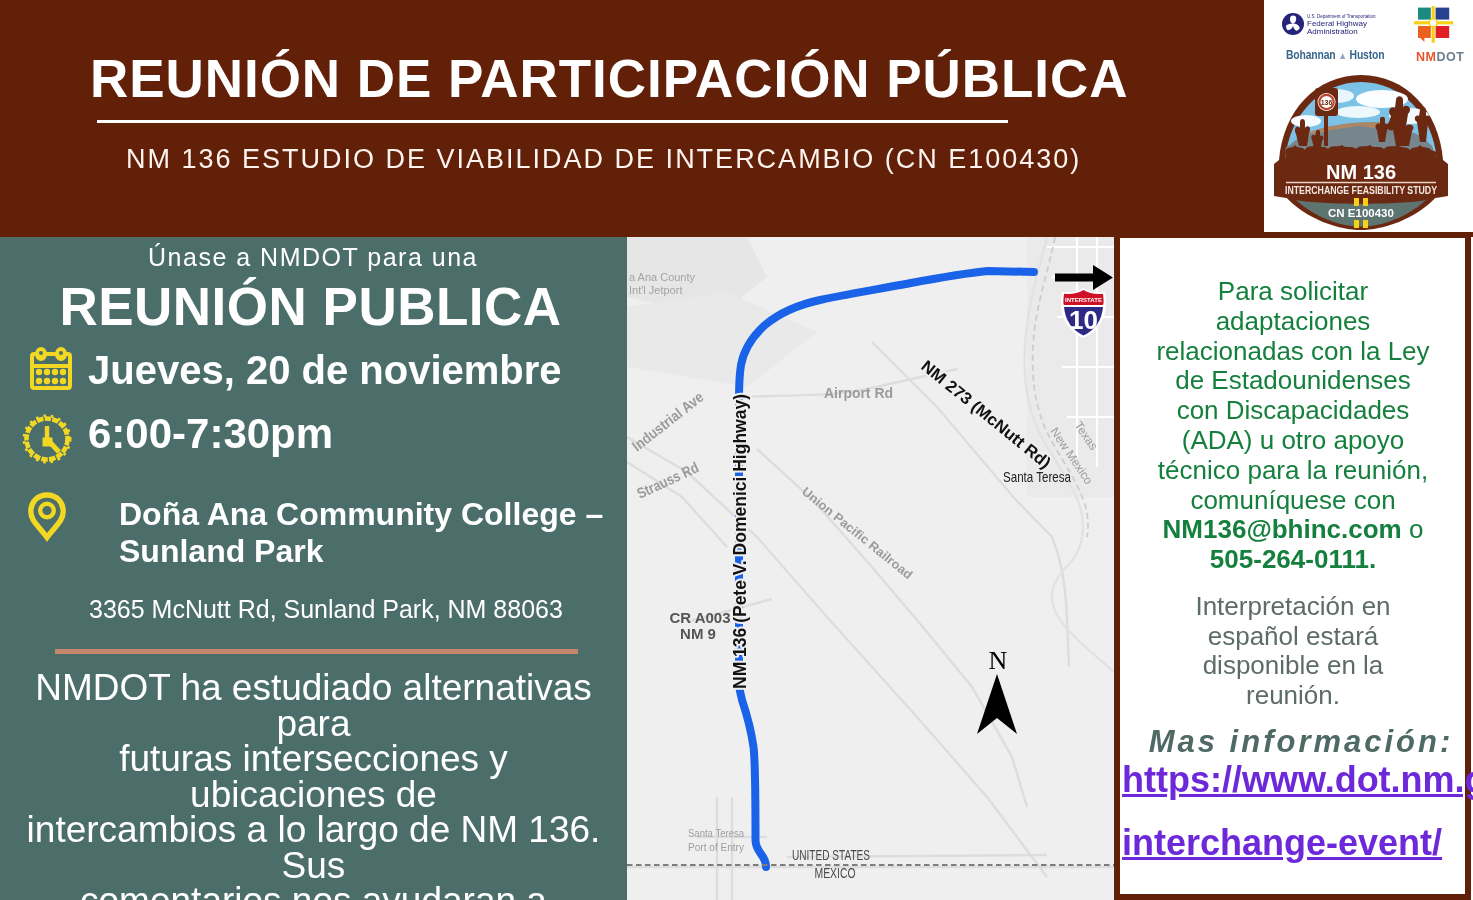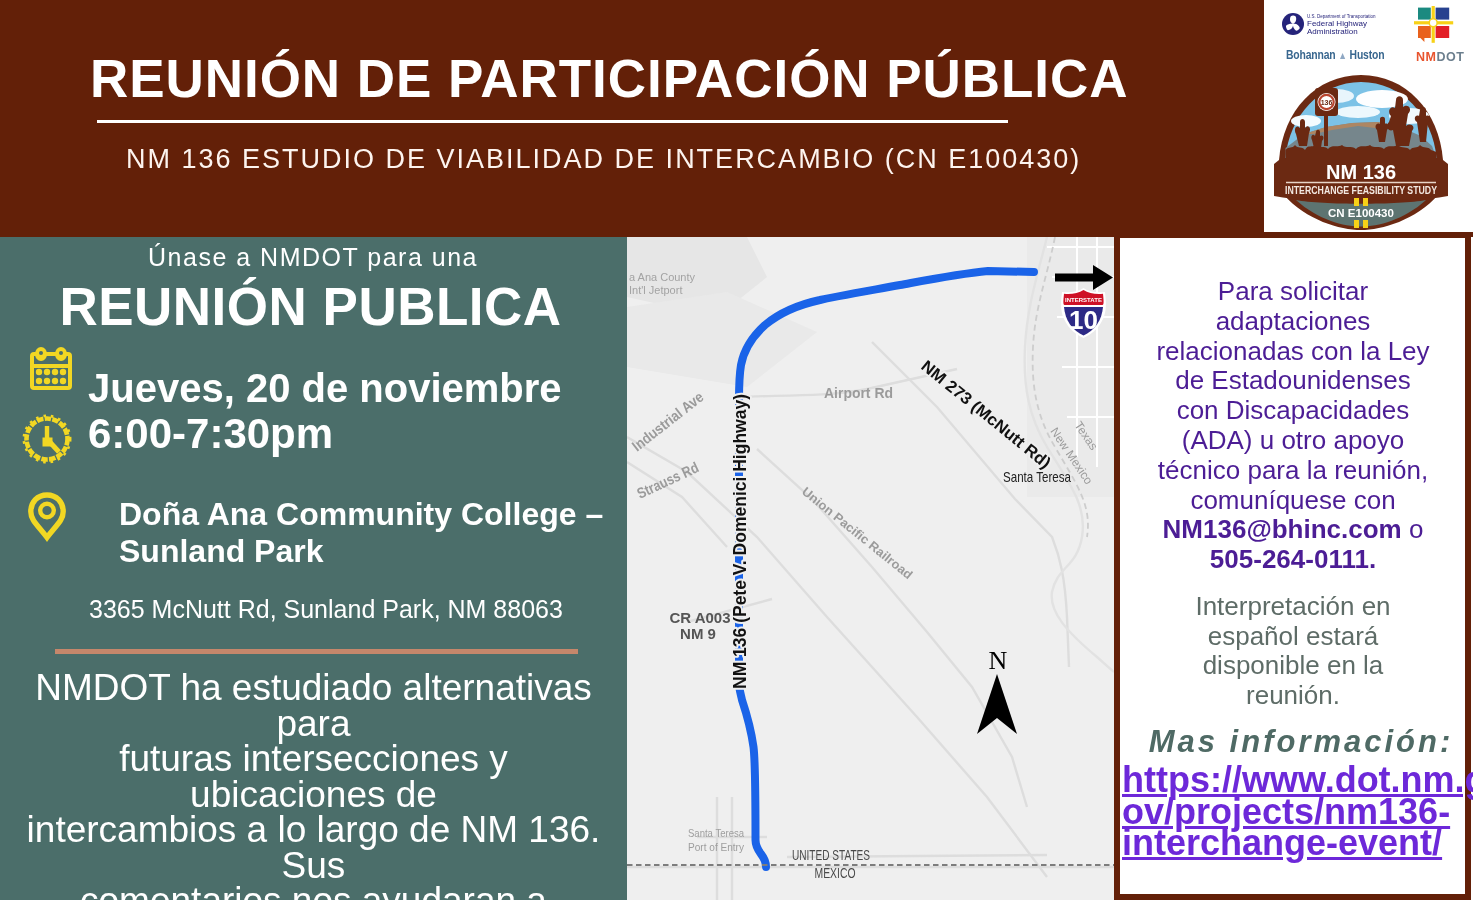--- a/index.html
+++ b/index.html
@@ -42,21 +42,21 @@
       <circle cx="19" cy="35" r="3.2"></circle>
       <circle cx="27" cy="35" r="3.2"></circle>
       <circle cx="35" cy="35" r="3.2"></circle>
   </g>
   <g fill="#4B6E6A">
     <circle cx="13" cy="7" r="2"></circle>
       <circle cx="33" cy="7" r="2"></circle>
   </g>
 </svg>
 
-<div class="abs" style="left:88px;top:366px;color:#fff;font-size:40px;font-weight:bold;">Jueves, 20 de noviembre</div>
+<div class="abs" style="left:88px;top:348px;color:#fff;font-size:40px;font-weight:bold;">Jueves, 20 de noviembre</div>
 
 <svg class="abs" style="left:22px;top:413px;" width="51" height="52" viewBox="0 0 51 52">
   <circle cx="25" cy="26" r="20.5" fill="none" stroke="#F2D723" stroke-width="4.6" stroke-dasharray="6.5 1.3"></circle>
   <circle cx="25" cy="26" r="23.2" fill="none" stroke="#F2D723" stroke-width="2.6" stroke-dasharray="2.6 4.9"></circle>
   <line x1="25" y1="13" x2="25" y2="27" stroke="#F2D723" stroke-width="4.4"></line>
   <line x1="25" y1="26" x2="37" y2="39" stroke="#F2D723" stroke-width="5"></line>
   <rect x="20.5" y="24.5" width="10" height="9" fill="#F2D723"></rect>
 </svg>
 
 <div class="abs" style="left:88px;top:410px;color:#fff;font-size:42px;font-weight:bold;">6:00-7:30pm</div>
@@ -164,28 +164,28 @@
 
   <line x1="0" y1="628" x2="487" y2="628" stroke="#7d7d7d" stroke-width="2.2" stroke-dasharray="5.5 3.5"></line>
 
   <text x="371" y="432" font-family="Liberation Serif" font-size="26" fill="#000" text-anchor="middle">N</text>
   <path d="M370 437 L390 497 L370 481 L350 497 Z" fill="#000"></path>
 </svg>
 </div>
 
 <div class="abs" style="left:1114px;top:232px;width:345px;height:656px;border:6px solid #632008;background:#fff;"></div>
 
-<div class="abs" style="left:1122px;top:277px;width:342px;text-align:center;color:#4c1d95;font-size:26px;line-height:29.8px;">Para solicitar<br>adaptaciones<br>relacionadas con la Ley<br>de Estadounidenses<br>con Discapacidades<br>(ADA) u otro apoyo<br>técnico para la reunión,<br>comuníquese con<br><b>NM136@bhinc.com</b> o<br><b>505-264-0111.</b></div>
+<div class="abs" style="left:1122px;top:277px;width:342px;text-align:center;color:#15803d;font-size:26px;line-height:29.8px;">Para solicitar<br>adaptaciones<br>relacionadas con la Ley<br>de Estadounidenses<br>con Discapacidades<br>(ADA) u otro apoyo<br>técnico para la reunión,<br>comuníquese con<br><b>NM136@bhinc.com</b> o<br><b>505-264-0111.</b></div>
 
 <div class="abs" style="left:1122px;top:592px;width:342px;text-align:center;color:#5E6C67;font-size:26px;line-height:29.5px;">Interpretación en<br>español estará<br>disponible en la<br>reunión.</div>
 
 <div class="abs" style="left:1130px;top:724px;width:342px;text-align:center;color:#4F6A65;font-size:31px;font-weight:bold;font-style:italic;letter-spacing:3px;">Mas información:</div>
 
 <div class="abs" style="left:1122px;top:764px;width:342px;color:#6d28d9;font-size:36px;line-height:31.5px;font-weight:bold;">
-<span style="text-decoration:underline;">https://www.dot.nm.g</span><br><span style="text-decoration:underline;">ov/projects/nm136-</span><br><span style="text-decoration:underline;">interchange-event/</span></div>
+<span style="text-decoration:underline;">https://www.dot.nm.g</span><br><br><span style="text-decoration:underline;">interchange-event/</span></div>
 
 <div class="abs" style="left:1264px;top:0;width:209px;height:232px;background:#fff;"></div>
 
 <svg class="abs" style="left:1282px;top:12px;" width="100" height="24" viewBox="0 0 100 24">
   <circle cx="11" cy="12" r="11" fill="#25237A"></circle>
   <g fill="#fff">
     <path d="M11 12 C8 10.5 7.2 7 8.8 4.2 C10 3.4 12 3.3 13.5 4.2 C15 6.8 14 10.6 11 12 Z"></path>
     <path d="M11 12 C11.5 15.3 9 18 5.8 18.2 C4.6 17.2 3.8 15.5 4 13.7 C6.2 11.7 9.7 11.4 11 12 Z"></path>
     <path d="M11 12 C14 11.2 17 13 17.8 16 C17.2 17.3 15.8 18.6 14.1 18.8 C11.6 17.2 10.6 13.8 11 12 Z"></path>
   </g>

